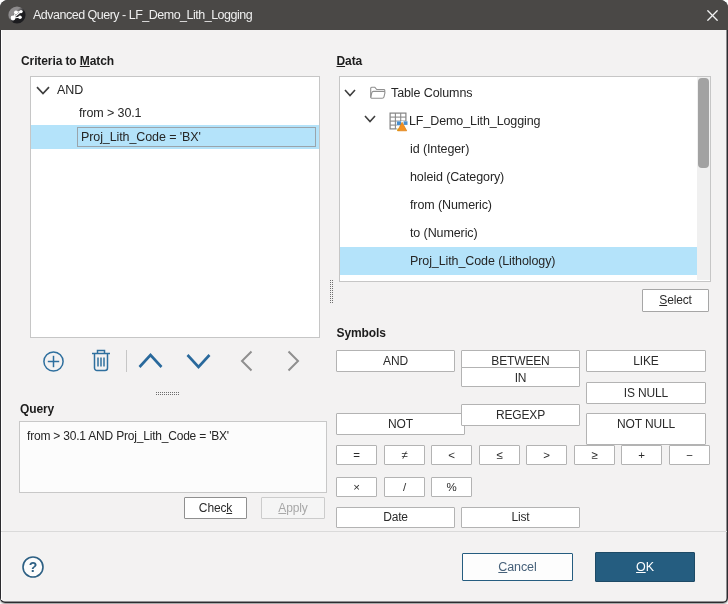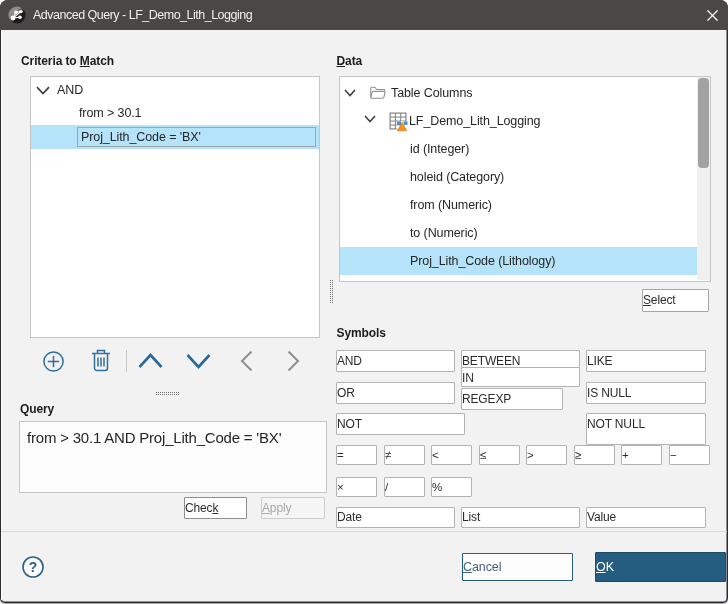--- a/index.html
+++ b/index.html
@@ -8,21 +8,21 @@
   #dlg{position:absolute;left:0;top:0;width:728px;height:603px;
     border-radius:8px 8px 5px 5px;background:#f3f2f2;overflow:hidden;
     box-shadow:inset 0 0 0 1.5px #2c2c30, 0 1px 2px rgba(0,0,0,.45);}
   #titlebar{position:absolute;left:0;top:0;width:728px;height:30px;background:#4a4846;}
   #title{position:absolute;left:33px;top:0;height:30px;line-height:30px;
     font-size:12.5px;letter-spacing:-0.5px;color:#efefef;}
   .lbl{position:absolute;font-size:12px;letter-spacing:-0.1px;font-weight:bold;color:#1c1c1c;}
   .box{position:absolute;background:#fff;border:1px solid #c6c6c6;}
   .t13{position:absolute;font-size:12.5px;letter-spacing:-0.1px;color:#262626;white-space:nowrap;}
   .btn{position:absolute;background:#fff;border:1px solid #b3b3b3;border-radius:1px;
-    font-size:12px;letter-spacing:-0.15px;color:#2b2b2b;white-space:nowrap;}
+    font-size:12px;letter-spacing:-0.15px;color:#2b2b2b;text-align:center;white-space:nowrap;}
   .sml{font-size:11.5px;}
   u{text-decoration:underline;}
   svg{position:absolute;overflow:visible;}
 </style>
 </head>
 <body>
 <div id="dlg">
 
   <div id="titlebar"></div>
   <svg id="appicon" style="left:8px;top:6px" width="18" height="18" viewBox="0 0 18 18">
@@ -96,21 +96,21 @@
   </svg>
   <svg style="left:156px;top:391px" width="24" height="6" viewBox="0 0 24 6">
     <g stroke="#6f6f6f" stroke-width="1" stroke-dasharray="1 1">
       <line x1="0" y1="1.5" x2="24" y2="1.5"></line>
         <line x1="0" y1="3.5" x2="24" y2="3.5"></line>
     </g>
   </svg>
 
   <div class="lbl" style="left:20px;top:401.5px">Query</div>
   <div class="box" style="left:19px;top:421px;width:308px;height:72px;background:#fcfcfc;border-color:#c8c8c8"></div>
-  <div class="t13" style="left:27px;top:429px;font-size:15px;letter-spacing:-0.2px">from &gt; 30.1 AND Proj_Lith_Code = 'BX'</div>
+  <div class="t13" style="left:27px;top:429px;font-size:12px;letter-spacing:-0.2px">from &gt; 30.1 AND Proj_Lith_Code = 'BX'</div>
   <div class="btn" style="left:184px;top:497px;width:63px;height:22px;line-height:20px;border-color:#8f8f8f">Chec<u>k</u></div>
   <div class="btn" style="left:261px;top:497px;width:64px;height:22px;line-height:20px;border-color:#cccccc;background:#f5f5f5;color:#a8a8a8"><u>A</u>pply</div>
 
   <div class="lbl" style="left:336.5px;top:54px"><u>D</u>ata</div>
   <div class="box" style="left:339px;top:76px;width:372px;height:206px"></div>
   <div style="position:absolute;left:340px;top:246.5px;width:357px;height:28px;background:#b4e3fa"></div>
   <div style="position:absolute;left:697px;top:77px;width:13px;height:203px;background:#f0f0f0"></div>
   <div style="position:absolute;left:698px;top:78px;width:11px;height:90px;background:#a2a2a2;border-radius:4px"></div>
 
   <svg style="left:344px;top:89px" width="12" height="8" viewBox="0 0 12 8">
@@ -156,43 +156,41 @@
         <line x1="3.5" y1="0" x2="3.5" y2="24"></line>
     </g>
   </svg>
 
   <div class="btn" style="left:642px;top:289px;width:67px;height:23px;line-height:21px;border-color:#a6a6a6"><u>S</u>elect</div>
 
   <div class="lbl" style="left:336.5px;top:326px">Symbols</div>
   <div class="btn" style="left:336px;top:350px;width:119px;height:22px;line-height:20px">AND</div>
   <div class="btn" style="left:586px;top:350px;width:120px;height:22px;line-height:20px">LIKE</div>
   <div class="btn" style="left:461px;top:350px;width:119px;height:22px;line-height:20px">BETWEEN</div>
-  <div class="btn" style="left:336px;top:381.5px;width:119px;height:22px;line-height:20px">OR</div>
   <div class="btn" style="left:461px;top:367px;width:119px;height:20px;line-height:20px">IN</div>
   <div class="btn" style="left:586px;top:381.5px;width:120px;height:22px;line-height:20px">IS NULL</div>
   <div class="btn" style="left:336px;top:413px;width:129px;height:22px;line-height:20px">NOT</div>
-  <div class="btn" style="left:461px;top:388px;width:102px;height:22px;line-height:20px">REGEXP</div>
+  <div class="btn" style="left:461px;top:404px;width:119px;height:22px;line-height:20px">REGEXP</div>
   <div class="btn" style="left:586px;top:413px;width:120px;height:32px;line-height:20px">NOT NULL</div>
 
   <div class="btn sml" style="left:336px;top:445px;width:41px;height:20px;line-height:18px">=</div>
   <div class="btn sml" style="left:384px;top:445px;width:41px;height:20px;line-height:18px">≠</div>
   <div class="btn sml" style="left:431px;top:445px;width:41px;height:20px;line-height:18px">&lt;</div>
   <div class="btn sml" style="left:479px;top:445px;width:41px;height:20px;line-height:18px">≤</div>
   <div class="btn sml" style="left:526px;top:445px;width:41px;height:20px;line-height:18px">&gt;</div>
   <div class="btn sml" style="left:574px;top:445px;width:41px;height:20px;line-height:18px">≥</div>
   <div class="btn sml" style="left:621px;top:445px;width:41px;height:20px;line-height:18px">+</div>
   <div class="btn sml" style="left:669px;top:445px;width:41px;height:20px;line-height:18px">−</div>
   <div class="btn sml" style="left:336px;top:477px;width:41px;height:20px;line-height:18px">×</div>
   <div class="btn sml" style="left:384px;top:477px;width:41px;height:20px;line-height:18px">/</div>
   <div class="btn sml" style="left:431px;top:477px;width:41px;height:20px;line-height:18px">%</div>
 
   <div class="btn" style="left:336px;top:507px;width:119px;height:21px;line-height:19px">Date</div>
   <div class="btn" style="left:461px;top:507px;width:119px;height:21px;line-height:19px">List</div>
-  <div class="btn" style="left:586px;top:507px;width:120px;height:21px;line-height:19px">Value</div>
 
   <div style="position:absolute;left:1px;top:531px;width:726px;height:1px;background:#dadada"></div>
   <svg style="left:22px;top:556px" width="22" height="22" viewBox="0 0 22 22">
     <circle cx="11" cy="11" r="10" fill="#fcfcfc" stroke="#2d6084" stroke-width="1.6"></circle>
     <text x="11" y="16" text-anchor="middle" font-size="14" font-weight="bold" font-family="Liberation Sans, sans-serif" fill="#2d6084">?</text>
   </svg>
   <div class="btn" style="left:462px;top:553px;width:111px;height:28px;line-height:26px;border-color:#255d80;background:#fdfdfd;color:#47617a;font-size:12.5px;letter-spacing:-0.1px"><u>C</u>ancel</div>
-  <div class="btn" style="left:595px;top:552px;width:131px;height:30px;line-height:28px;border-color:#1d4a66;background:#255d80;color:#fff;font-size:12.5px;letter-spacing:-0.1px"><u>O</u>K</div>
+  <div class="btn" style="left:595px;top:552px;width:100px;height:30px;line-height:28px;border-color:#1d4a66;background:#255d80;color:#fff;font-size:12.5px;letter-spacing:-0.1px"><u>O</u>K</div>
 </div>
 
 </body></html>

